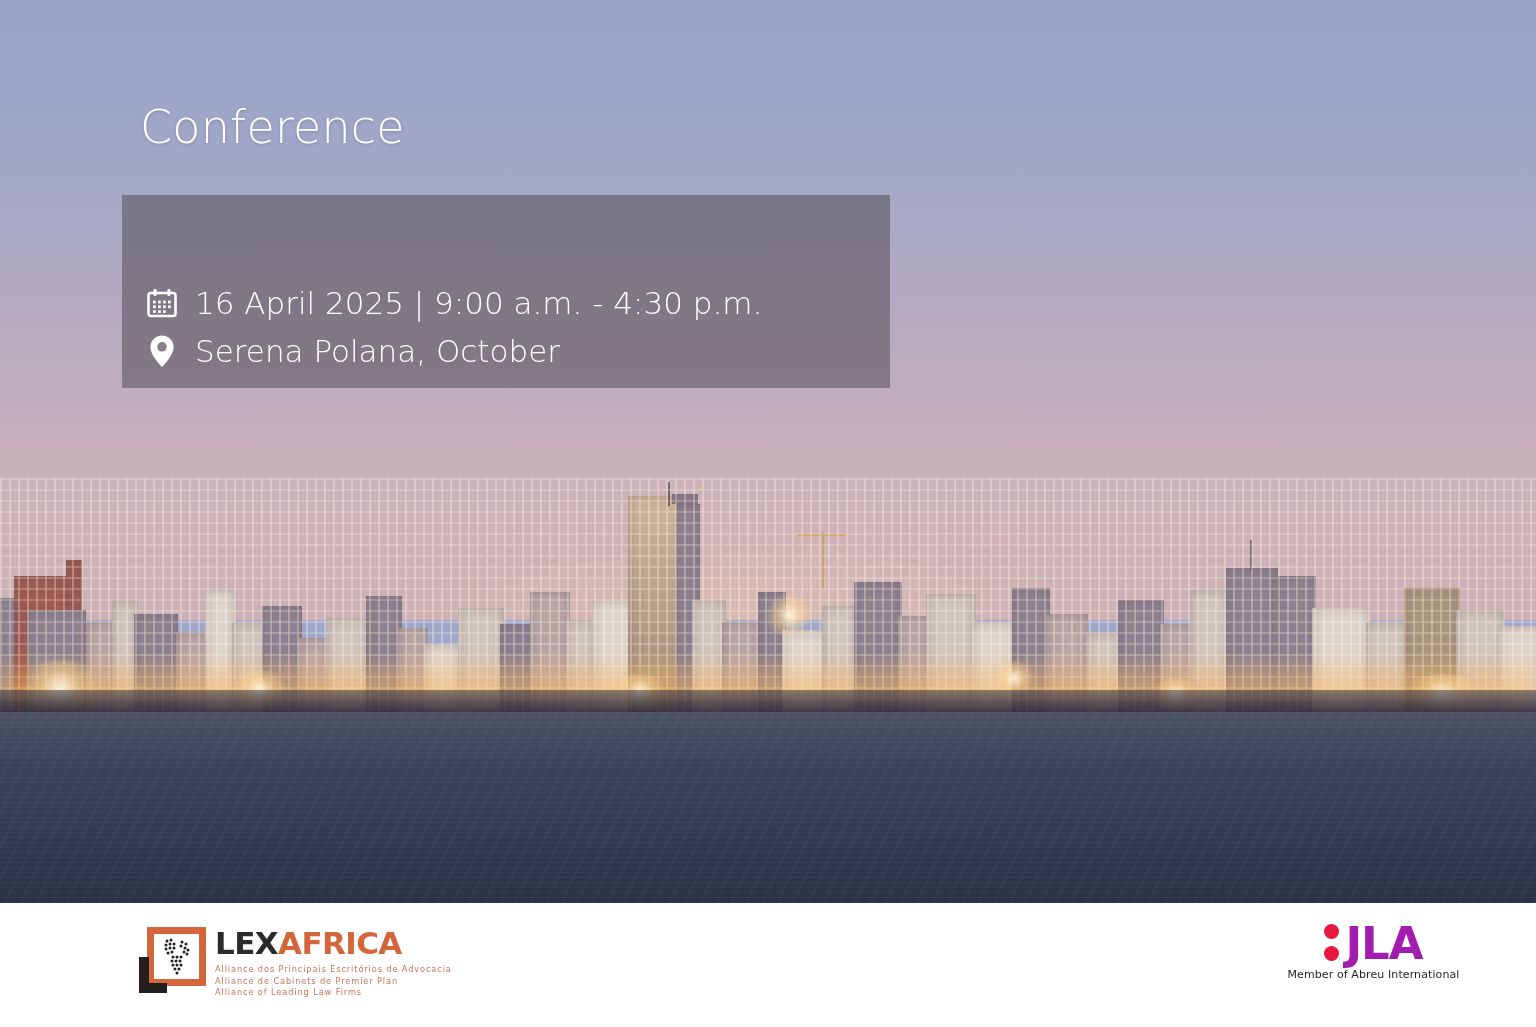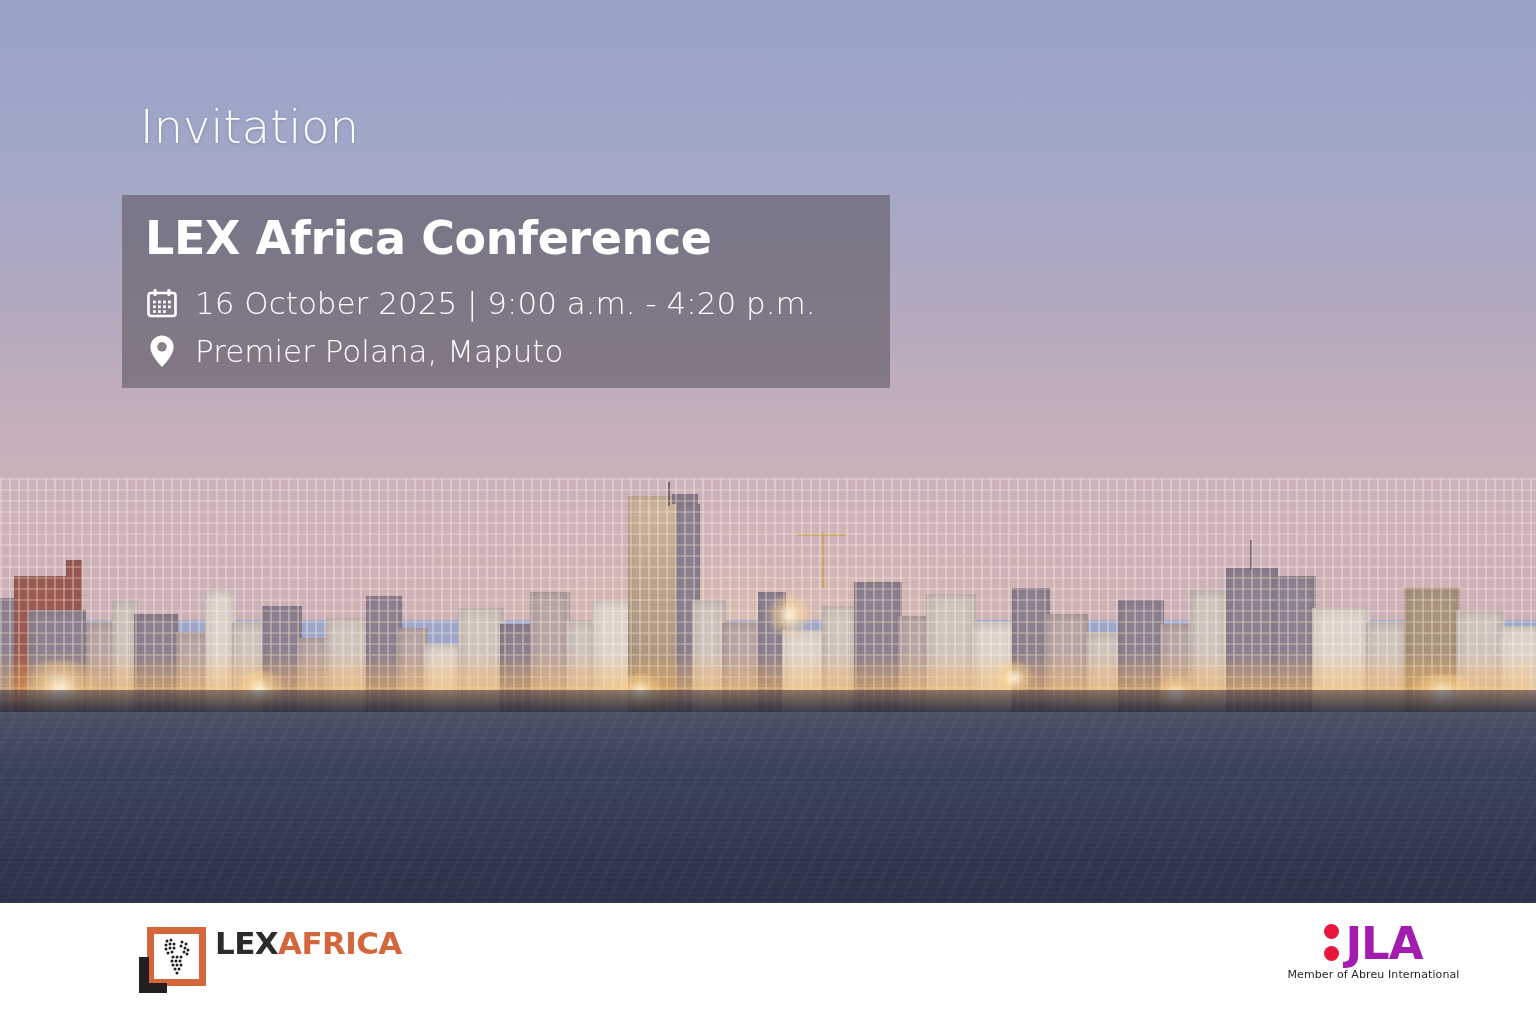--- a/index.html
+++ b/index.html
@@ -392,24 +392,23 @@
     </div>
 
     <div class="quay"></div>
 
     <div class="water">
       <div class="water-sheen"></div>
       <div class="water-tex"></div>
     </div>
   </div>
 
-  <div class="invitation">Invitation</div>
+  <div class="invitation">Conference</div>
 
   <div class="infobox">
-    <div class="conf-title">LEX Africa Conference</div>
 
     <div class="detail-row row-date">
       <span class="detail-icon">
         <svg width="32" height="32" viewBox="0 0 32 32" aria-hidden="true">
           <rect x="2.5" y="6" width="27" height="23" rx="2.5" ry="2.5" fill="none" stroke="#ffffff" stroke-width="2.6"></rect>
           <rect x="7.5" y="2" width="3.2" height="7" rx="1.4" fill="#ffffff"></rect>
           <rect x="21.3" y="2" width="3.2" height="7" rx="1.4" fill="#ffffff"></rect>
           <g fill="#ffffff">
             <rect x="7" y="13.6" width="2.8" height="2.8"></rect>
             <rect x="12" y="13.6" width="2.8" height="2.8"></rect>
@@ -418,31 +417,31 @@
             <rect x="7" y="18.4" width="2.8" height="2.8"></rect>
             <rect x="12" y="18.4" width="2.8" height="2.8"></rect>
             <rect x="17" y="18.4" width="2.8" height="2.8"></rect>
             <rect x="22" y="18.4" width="2.8" height="2.8"></rect>
             <rect x="7" y="23.2" width="2.8" height="2.8"></rect>
             <rect x="12" y="23.2" width="2.8" height="2.8"></rect>
             <rect x="17" y="23.2" width="2.8" height="2.8"></rect>
           </g>
         </svg>
       </span>
-      <span>16 October 2025 | 9:00 a.m. - 4:20 p.m.</span>
+      <span>16 April 2025 | 9:00 a.m. - 4:30 p.m.</span>
     </div>
 
     <div class="detail-row row-venue">
       <span class="detail-icon">
         <svg width="30" height="34" viewBox="0 0 30 34" aria-hidden="true">
           <path d="M15 1.5C8.6 1.5 3.4 6.7 3.4 13.1c0 8.2 9.9 18.2 11.1 19.4.3.3.7.3 1 0 1.2-1.2 11.1-11.2 11.1-19.4C26.6 6.7 21.4 1.5 15 1.5z" fill="#ffffff"></path>
           <circle cx="15" cy="12.8" r="4.8" fill="#8a8088"></circle>
         </svg>
       </span>
-      <span>Premier Polana, Maputo</span>
+      <span>Serena Polana, October</span>
     </div>
   </div>
 
   <div class="footer">
 
     <div class="lexafrica">
       <div class="la-mark">
         <div class="la-frame"></div>
         <svg class="la-L" viewBox="0 0 30 36" aria-hidden="true">
           <path d="M1 0 h10 v26 h18 v10 H1 Z" fill="#231f20"></path>
@@ -479,20 +478,25 @@
               <circle cx="19" cy="33" r="1.5"></circle>
             <circle cx="17" cy="37" r="1.5"></circle>
           </g>
         </svg>
       </div>
 
       <div class="la-words">
         <div class="la-word-line">
           <span class="la-lex">LEX</span><span class="la-afr">AFRICA</span>
         </div>
+        <div class="la-tag">
+          <div>Alliance dos Principais Escritórios de Advocacia</div>
+          <div>Alliance de Cabinets de Premier Plan</div>
+          <div>Alliance of Leading Law Firms</div>
+        </div>
       </div>
     </div>
 
     <div class="jla">
       <div class="jla-top">
         <span class="jla-dots">
           <span class="jla-dot"></span>
           <span class="jla-dot"></span>
         </span>
         <span class="jla-name">JLA</span>

